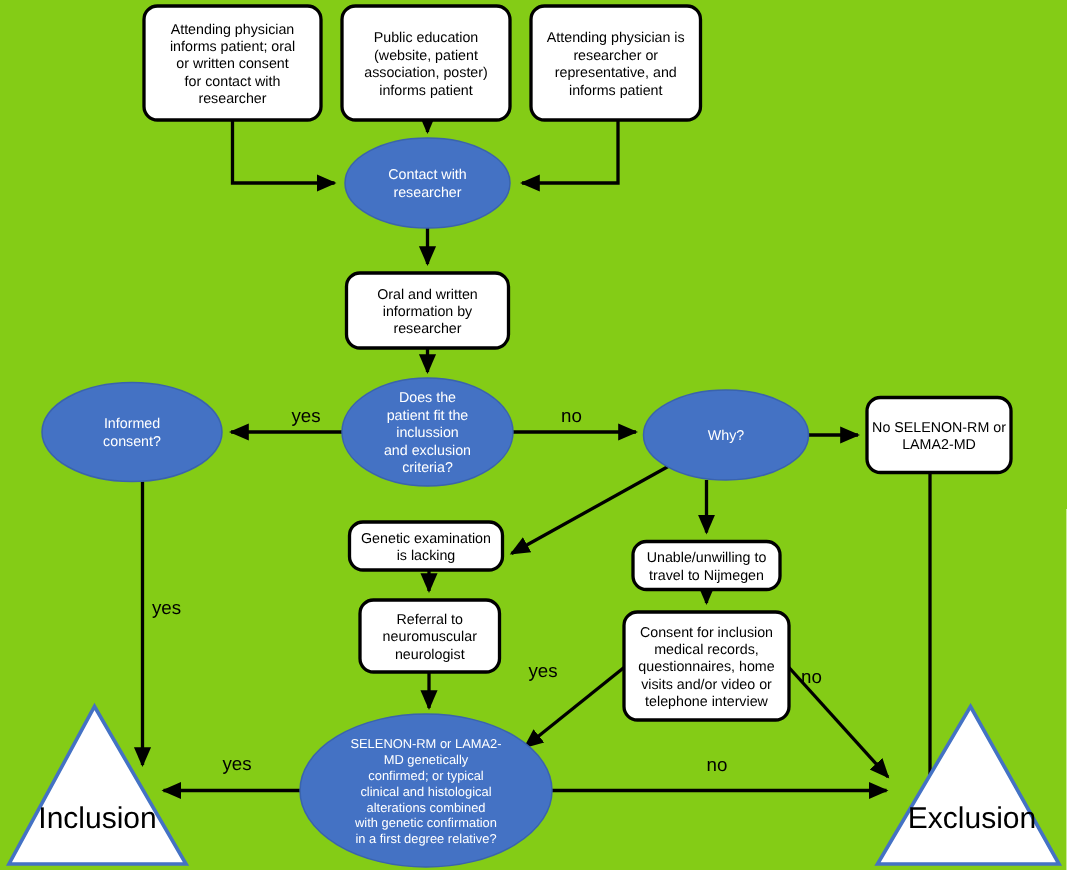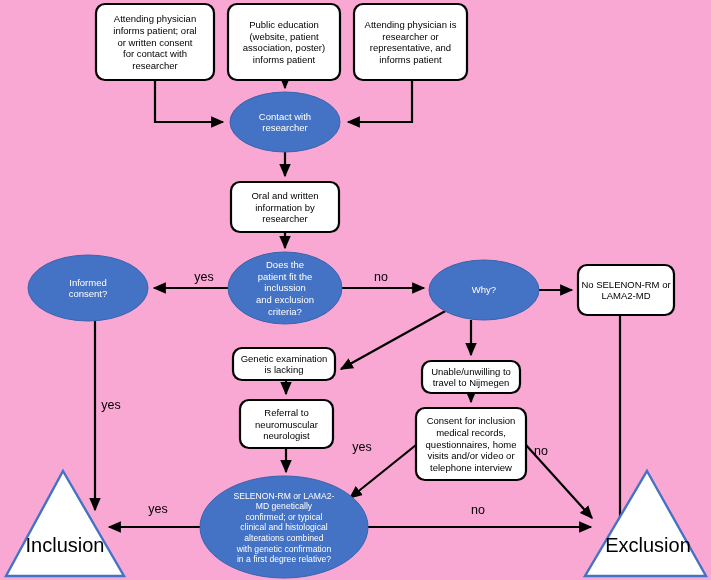--- a/index.html
+++ b/index.html
@@ -1,17 +1,17 @@
 <!DOCTYPE html>
 <html><head>
 <meta charset="utf-8">
 <style>
   html,body{margin:0;padding:0;background:#ffffff;}
   body{font-family:"Liberation Sans", sans-serif;}
-  #chart-root{position:relative;width:711px;height:580px;background:#f9a8d4;overflow:hidden;}
+  #chart-root{position:relative;width:711px;height:580px;background:#84cc16;overflow:hidden;}
   svg{display:block;}
   .node-box{fill:#ffffff;stroke:#000000;stroke-width:2.2;}
   .node-ellipse{fill:#4472C4;stroke:#3a63ad;stroke-width:1;}
   .node-triangle{fill:#ffffff;stroke:#4472C4;stroke-width:2.4;stroke-linejoin:miter;}
   .connector{stroke:#000000;stroke-width:2.2;fill:none;}
   .txt{font-family:"Liberation Sans", sans-serif;}
   .box-text{font-size:9.5px;fill:#000000;}
   .ellipse-text{font-size:9.5px;fill:#ffffff;}
   .ellipse-text-sm{font-size:8.6px;fill:#ffffff;}
   .tri-text{font-size:20px;fill:#000000;}

